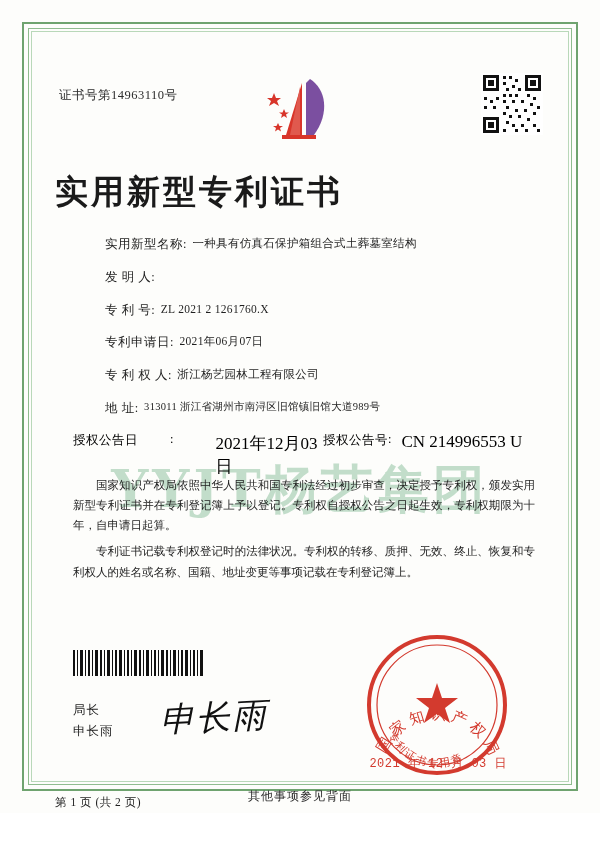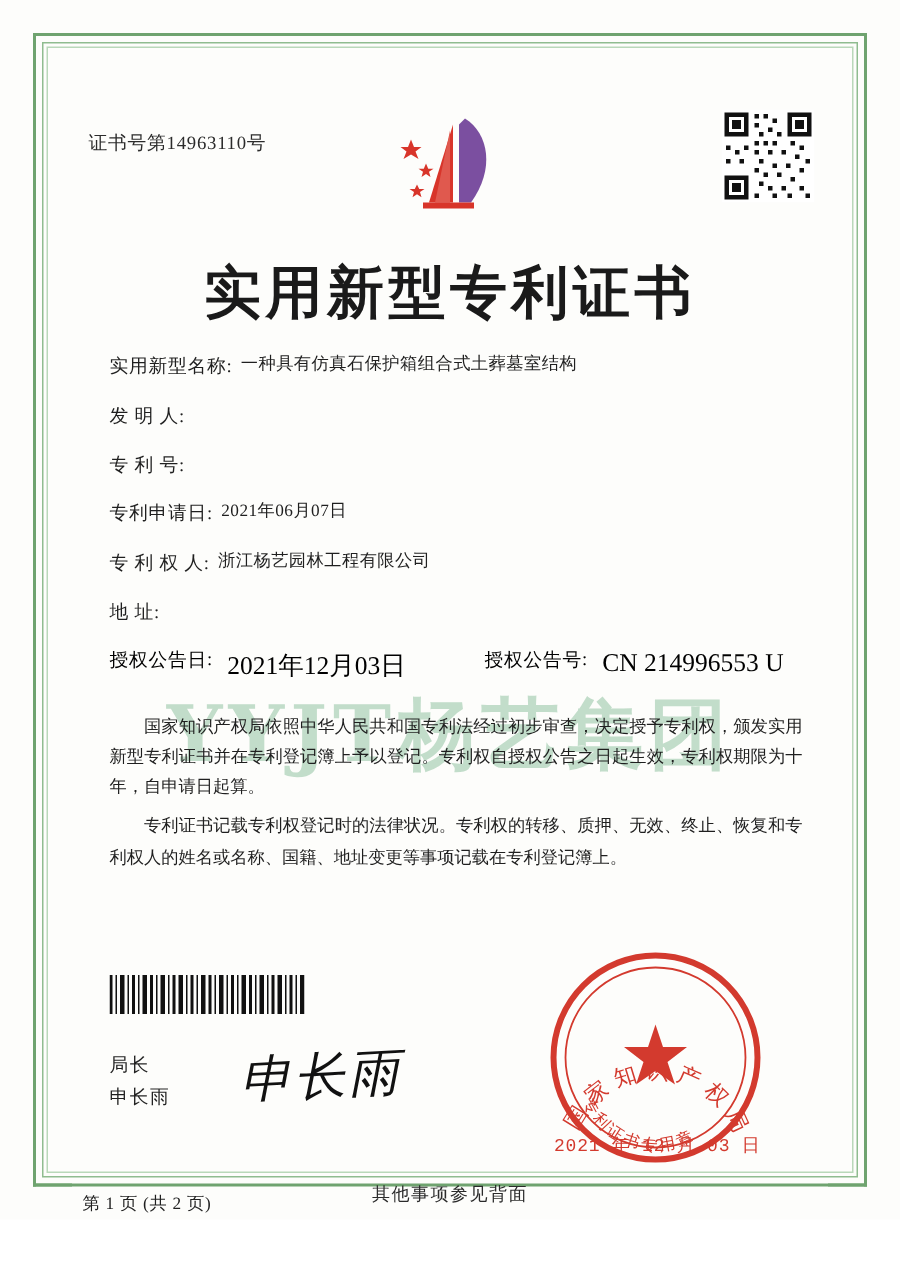--- a/index.html
+++ b/index.html
@@ -92,41 +92,41 @@
     top: 18px;
     width: 62px;
     height: 62px;
   }
 
   .title {
     position: absolute;
     left: 0;
     right: 0;
     top: 115px;
-    text-align: center;
-    font-size: 38px;
+    font-size: 33px;
     font-weight: bold;
     letter-spacing: 3px;
     color: #1a1a1a;
     font-family: "DejaVu Serif", serif;
   }
 
   .fields {
     position: absolute;
     left: 18px;
     right: 8px;
     top: 180px;
   }
   .field-row {
     display: flex;
     align-items: flex-start;
     margin-bottom: 14px;
     font-size: 12.5px;
     color: #1f1f1f;
     line-height: 1.5;
+    margin-left: 32px;
   }
   .field-label {
     flex: 0 0 auto;
     white-space: nowrap;
     letter-spacing: 0.5px;
   }
   .field-colon {
     flex: 0 0 auto;
     padding-right: 6px;
   }
@@ -139,21 +139,21 @@
     font-size: 10.5px;
   }
   .two-col {
     display: flex;
     font-size: 12.5px;
     margin-bottom: 12px;
   }
   .two-col .col {
     display: flex;
   }
-  .two-col .col.left { flex: 0 0 250px; }
+  .two-col .col.left { flex: 0 0 250px; gap: 32px; }
   .two-col .col.right { flex: 1 1 auto; }
   .two-col .v {
     font-size: 17px;
     padding-left: 4px;
   }
 
   .paras {
     position: absolute;
     left: 18px;
     right: 10px;
@@ -355,37 +355,39 @@
       </div>
 
       <div class="field-row">
         <span class="field-label">发 明 人</span>
         <span class="field-colon">:</span>
       </div>
 
       <div class="field-row">
         <span class="field-label">专 利 号</span>
         <span class="field-colon">:</span>
+        <span class="field-value">ZL 2021 2 1261760.X</span>
       </div>
 
       <div class="field-row">
         <span class="field-label">专利申请日</span>
         <span class="field-colon">:</span>
         <span class="field-value">2021年06月07日</span>
       </div>
 
       <div class="field-row">
         <span class="field-label">专 利 权 人</span>
         <span class="field-colon">:</span>
         <span class="field-value">浙江杨艺园林工程有限公司</span>
       </div>
 
       <div class="field-row">
         <span class="field-label">地    址</span>
         <span class="field-colon">:</span>
+        <span class="field-value small">313011 浙江省湖州市南浔区旧馆镇旧馆大道989号</span>
       </div>
 
       <div class="two-col">
         <div class="col left">
           <span class="field-label">授权公告日</span>
           <span class="field-colon">:</span>
           <span class="v">2021年12月03日</span>
         </div>
         <div class="col right">
           <span class="field-label">授权公告号</span>

